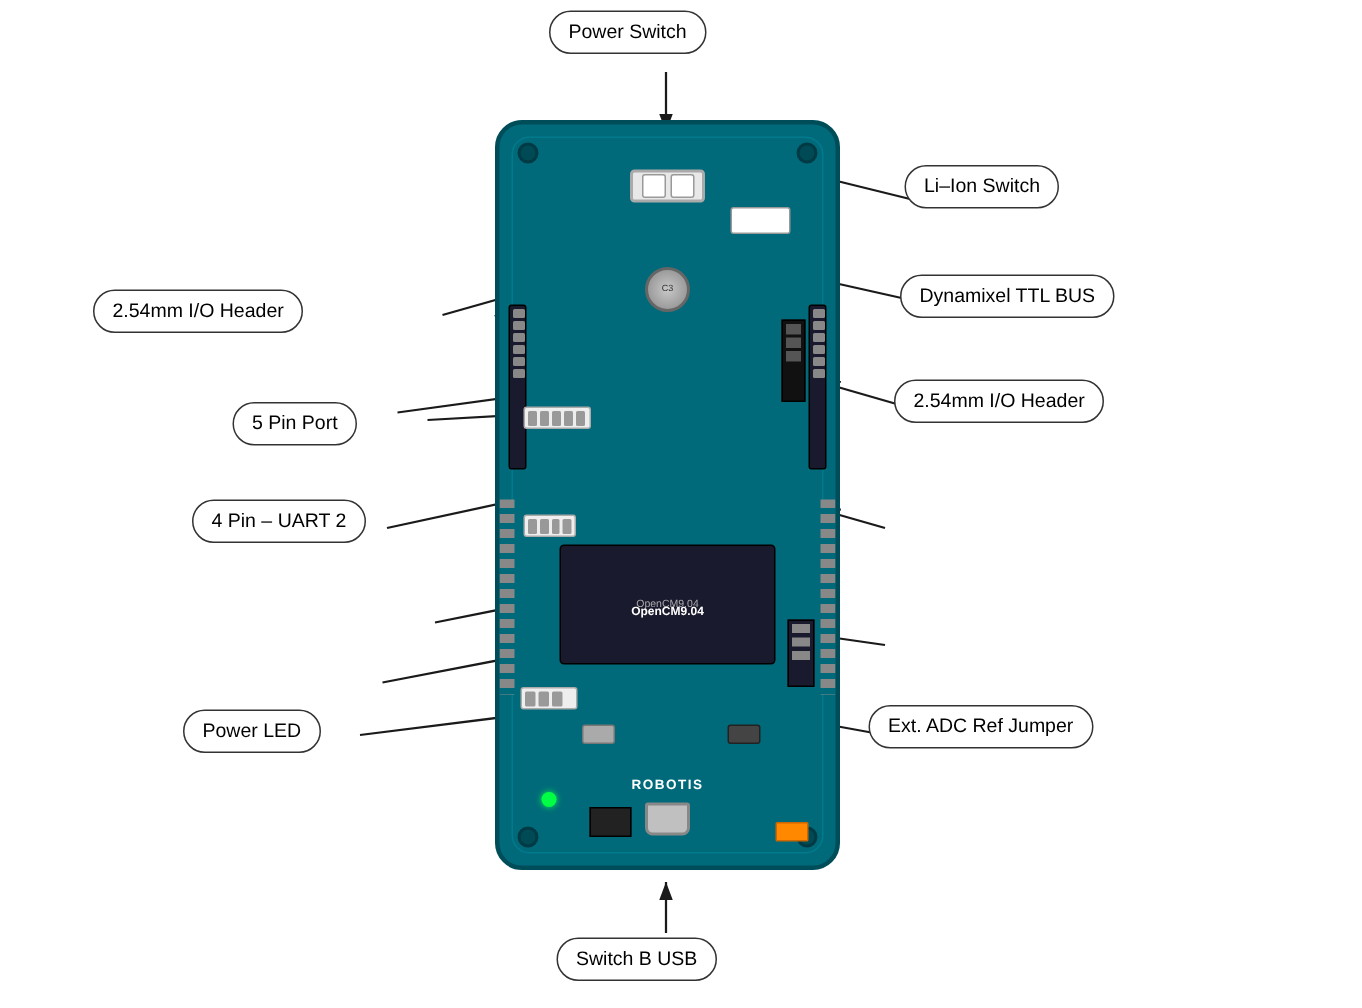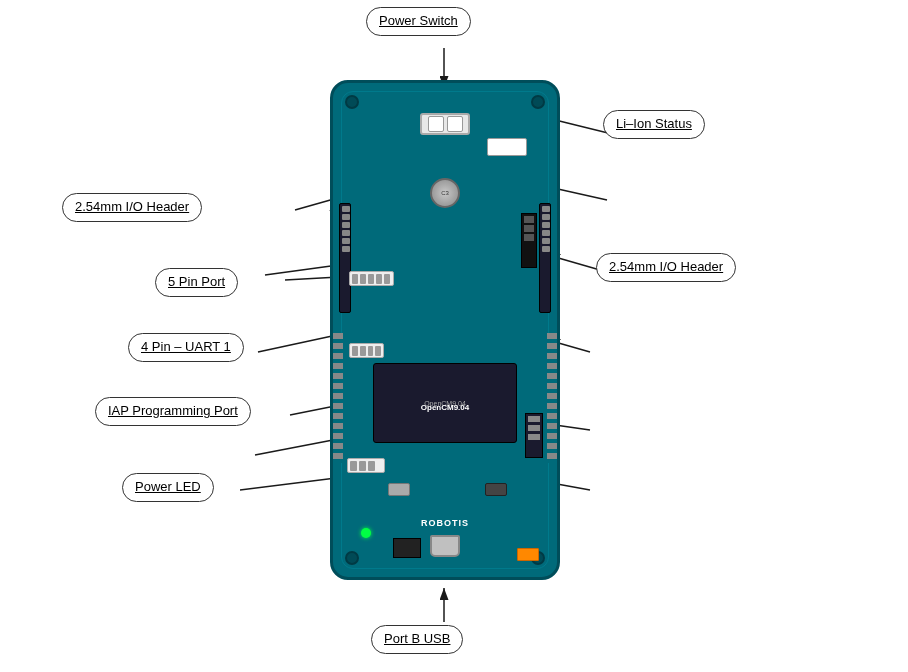--- a/index.html
+++ b/index.html
@@ -155,21 +155,20 @@
       position: absolute;
       background: #fff;
       border: 1.5px solid #333;
       border-radius: 20px;
       padding: 5px 12px;
       font-size: 13px;
       font-family: Arial, sans-serif;
       color: #000;
       white-space: nowrap;
       line-height: 1.3;
-      text-decoration: underline;
     }
 
     
     .arrows-svg {
       position: absolute;
       top: 0;
       left: 0;
       width: 908px;
       height: 672px;
       pointer-events: none;
@@ -310,49 +309,52 @@
     <div style="position:absolute; top:465px; right:18px; width:22px; height:13px; background:#ff8800; border:1px solid #cc6600; border-radius:1px;"></div>
 
     <div style="position:absolute; bottom:20px; left:50%; transform:translateX(-50%); width:30px; height:22px; background:#c0c0c0; border:2px solid #888; border-radius:2px 2px 5px 5px;"></div>
   </div>
 
   <div class="label-box" style="left:366px; top:7px;">
     <span>Power Switch</span>
   </div>
 
   <div class="label-box" style="left:603px; top:110px;">
-    <span>Li–Ion Status</span>
-  </div>
-
+    <span>Li–Ion Switch</span>
+  </div>
+
+  <div class="label-box" style="left:600px; top:183px;">
+    <span>Dynamixel TTL BUS</span>
+  </div>
 
   <div class="label-box" style="left:62px; top:193px;">
     <span>2.54mm I/O Header</span>
   </div>
 
   <div class="label-box" style="left:155px; top:268px;">
     <span>5 Pin Port</span>
   </div>
 
   <div class="label-box" style="left:596px; top:253px;">
     <span>2.54mm I/O Header</span>
   </div>
 
   <div class="label-box" style="left:128px; top:333px;">
-    <span>4 Pin – UART 1</span>
-  </div>
-
-
-  <div class="label-box" style="left:95px; top:397px;">
-    <span>IAP Programming Port</span>
-  </div>
+    <span>4 Pin – UART 2</span>
+  </div>
+
+
 
 
 
   <div class="label-box" style="left:122px; top:473px;">
     <span>Power LED</span>
   </div>
 
+  <div class="label-box" style="left:579px; top:470px;">
+    <span>Ext. ADC Ref Jumper</span>
+  </div>
 
   <div class="label-box" style="left:371px; top:625px;">
-    <span>Port B USB</span>
+    <span>Switch B USB</span>
   </div>
 
 </div>
 
 </body></html>

